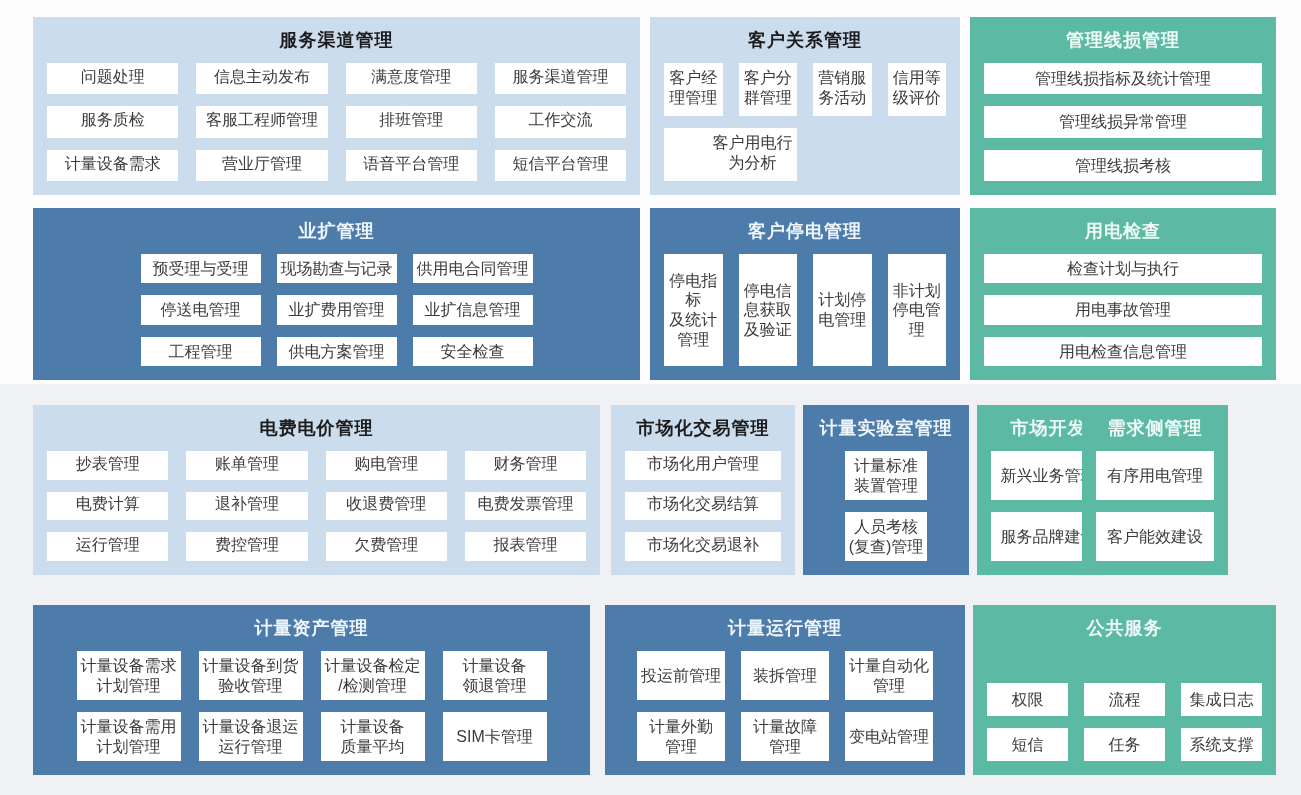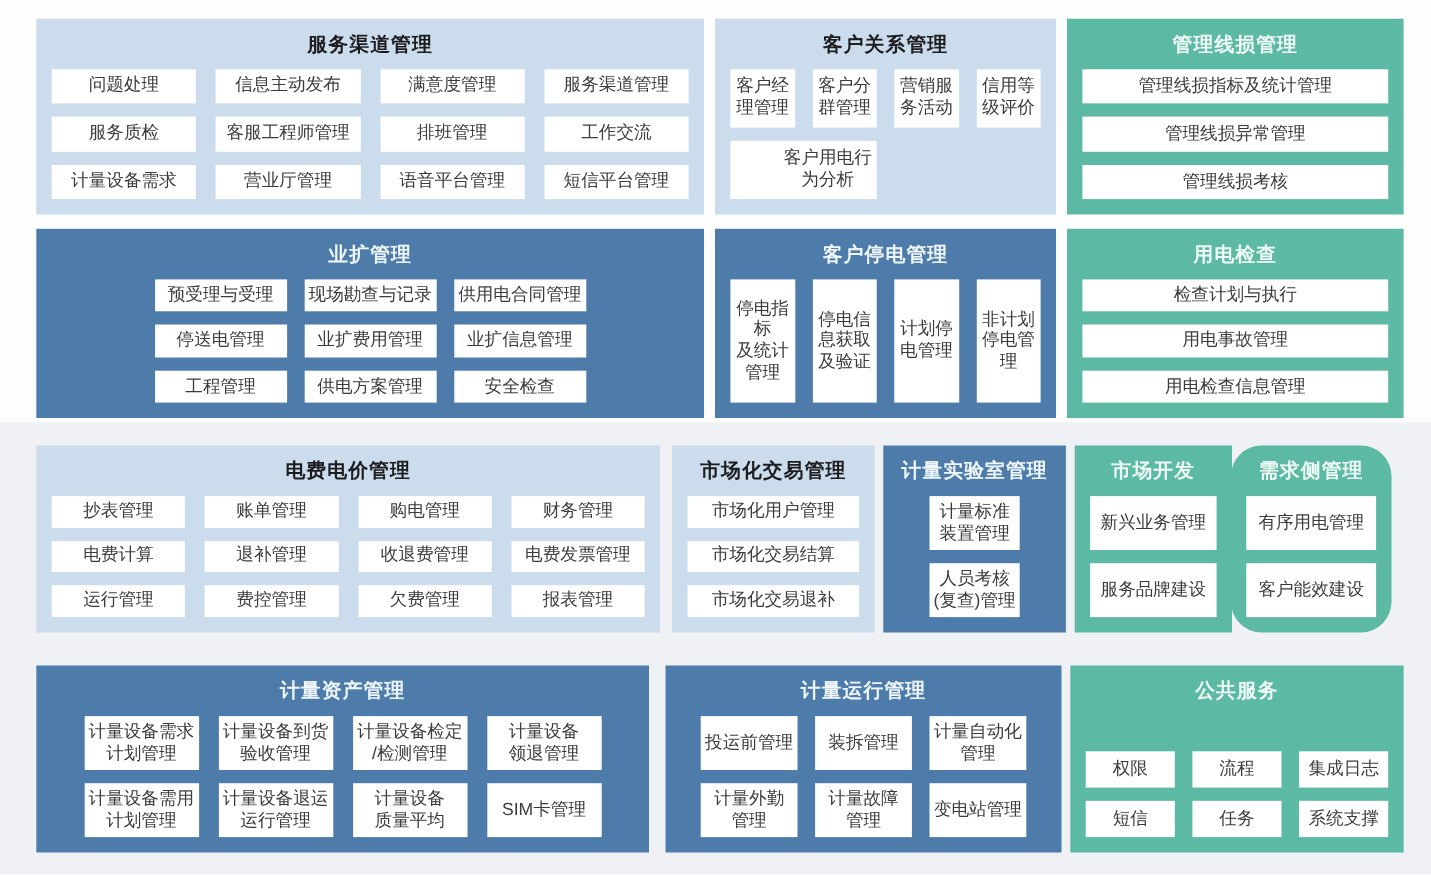--- a/index.html
+++ b/index.html
@@ -72,21 +72,21 @@
   .p0  { left:33px;   top:17px;  width:607px; height:178px; }
   .p1  { left:650px;  top:17px;  width:310px; height:178px; }
   .p2  { left:970px;  top:17px;  width:306px; height:178px; }
   .p3  { left:33px;   top:208px; width:607px; height:172px; }
   .p4  { left:650px;  top:208px; width:310px; height:172px; }
   .p5  { left:970px;  top:208px; width:306px; height:172px; }
   .p6  { left:33px;   top:405px; width:567px; height:170px; }
   .p7  { left:611px;  top:405px; width:184px; height:170px; }
   .p8  { left:803px;  top:405px; width:166px; height:170px; }
   .p9  { left:977px;  top:405px; width:143px; height:170px; }
-  .p10 { left:1119px; top:405px; width:146px; height:170px;border-radius:28px; }
+  .p10 { left:1082px; top:405px; width:146px; height:170px; }
   .p11 { left:33px;   top:605px; width:557px; height:170px; }
   .p12 { left:605px;  top:605px; width:360px; height:170px; }
   .p13 { left:973px;  top:605px; width:303px; height:170px;gap:32px; }
   
   .p0 .items, .p6 .items, .p11 .items { gap:12px 18px; }
 </style>
 </head>
 <body>
 
 <div class="stage">

